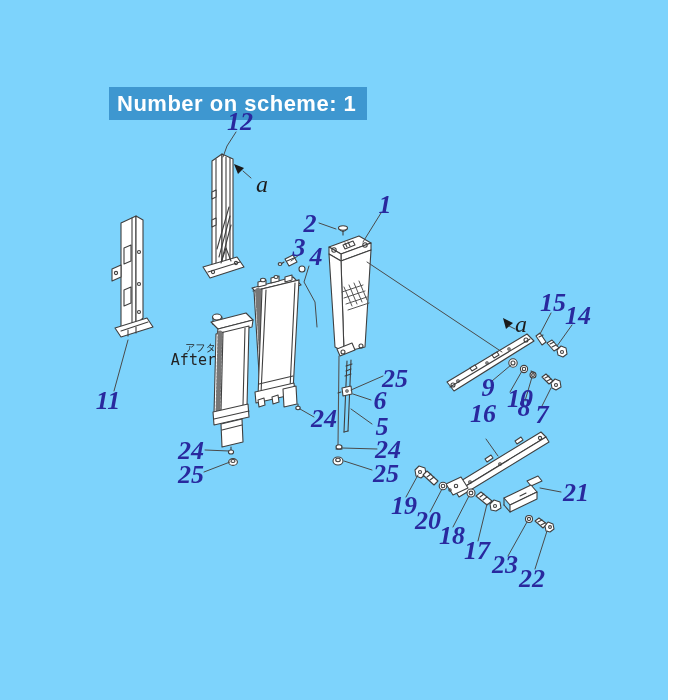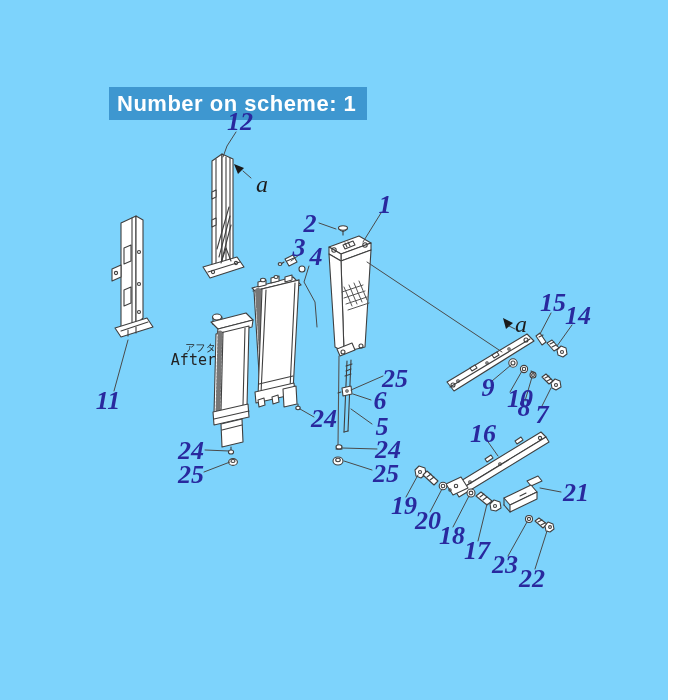--- a/index.html
+++ b/index.html
@@ -301,21 +301,21 @@
       <div class="callout" style="left: 524px; top: 408px;">8</div>
       <div class="callout" style="left: 542px; top: 415px;">7</div>
       <div class="callout" style="left: 395px; top: 379px;">25</div>
       <div class="callout" style="left: 380px; top: 401px;">6</div>
       <div class="callout" style="left: 382px; top: 427px;">5</div>
       <div class="callout" style="left: 324px; top: 419px;">24</div>
       <div class="callout" style="left: 388px; top: 450px;">24</div>
       <div class="callout" style="left: 386px; top: 474px;">25</div>
       <div class="callout" style="left: 191px; top: 451px;">24</div>
       <div class="callout" style="left: 191px; top: 475px;">25</div>
-      <div class="callout" style="left: 483px; top: 434px;">16</div>
+      <div class="callout" style="left: 483px; top: 414px;">16</div>
       <div class="callout" style="left: 404px; top: 506px;">19</div>
       <div class="callout" style="left: 428px; top: 521px;">20</div>
       <div class="callout" style="left: 452px; top: 536px; text-align: center;">18</div>
       <div class="callout" style="left: 477px; top: 551px;">17</div>
       <div class="callout" style="left: 576px; top: 493px;">21</div>
       <div class="callout" style="left: 505px; top: 565px;">23</div>
       <div class="callout" style="left: 532px; top: 579px;">22</div>
     </div>
 </div>
 

